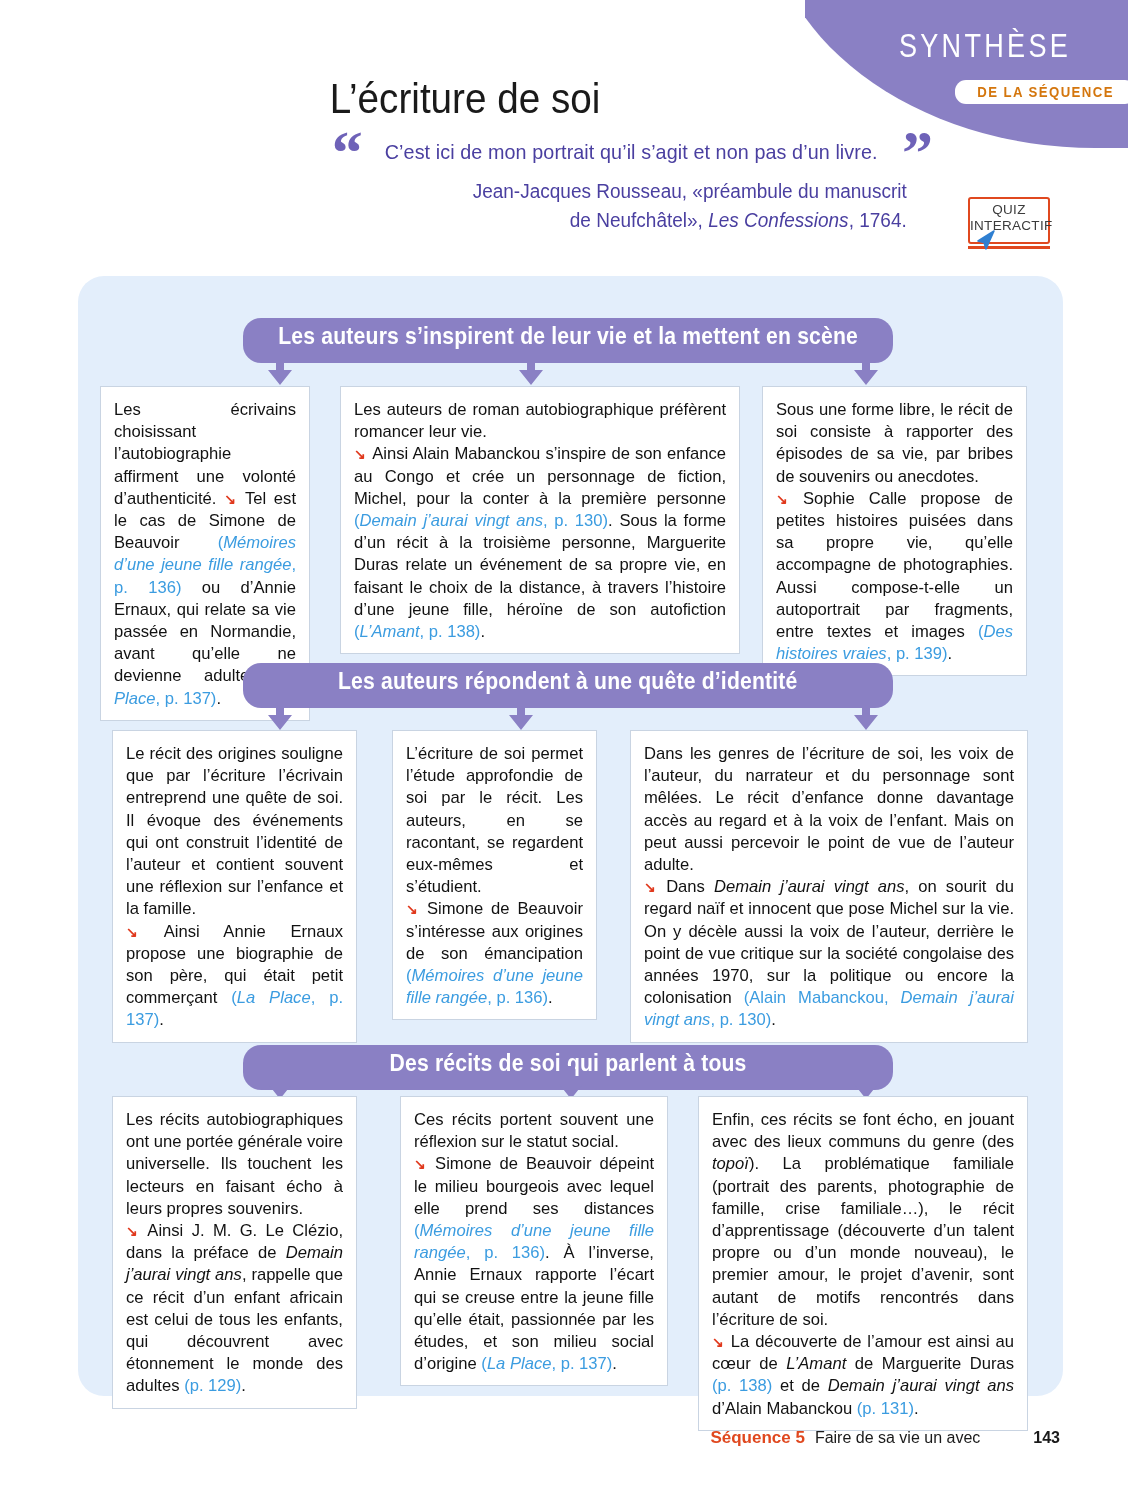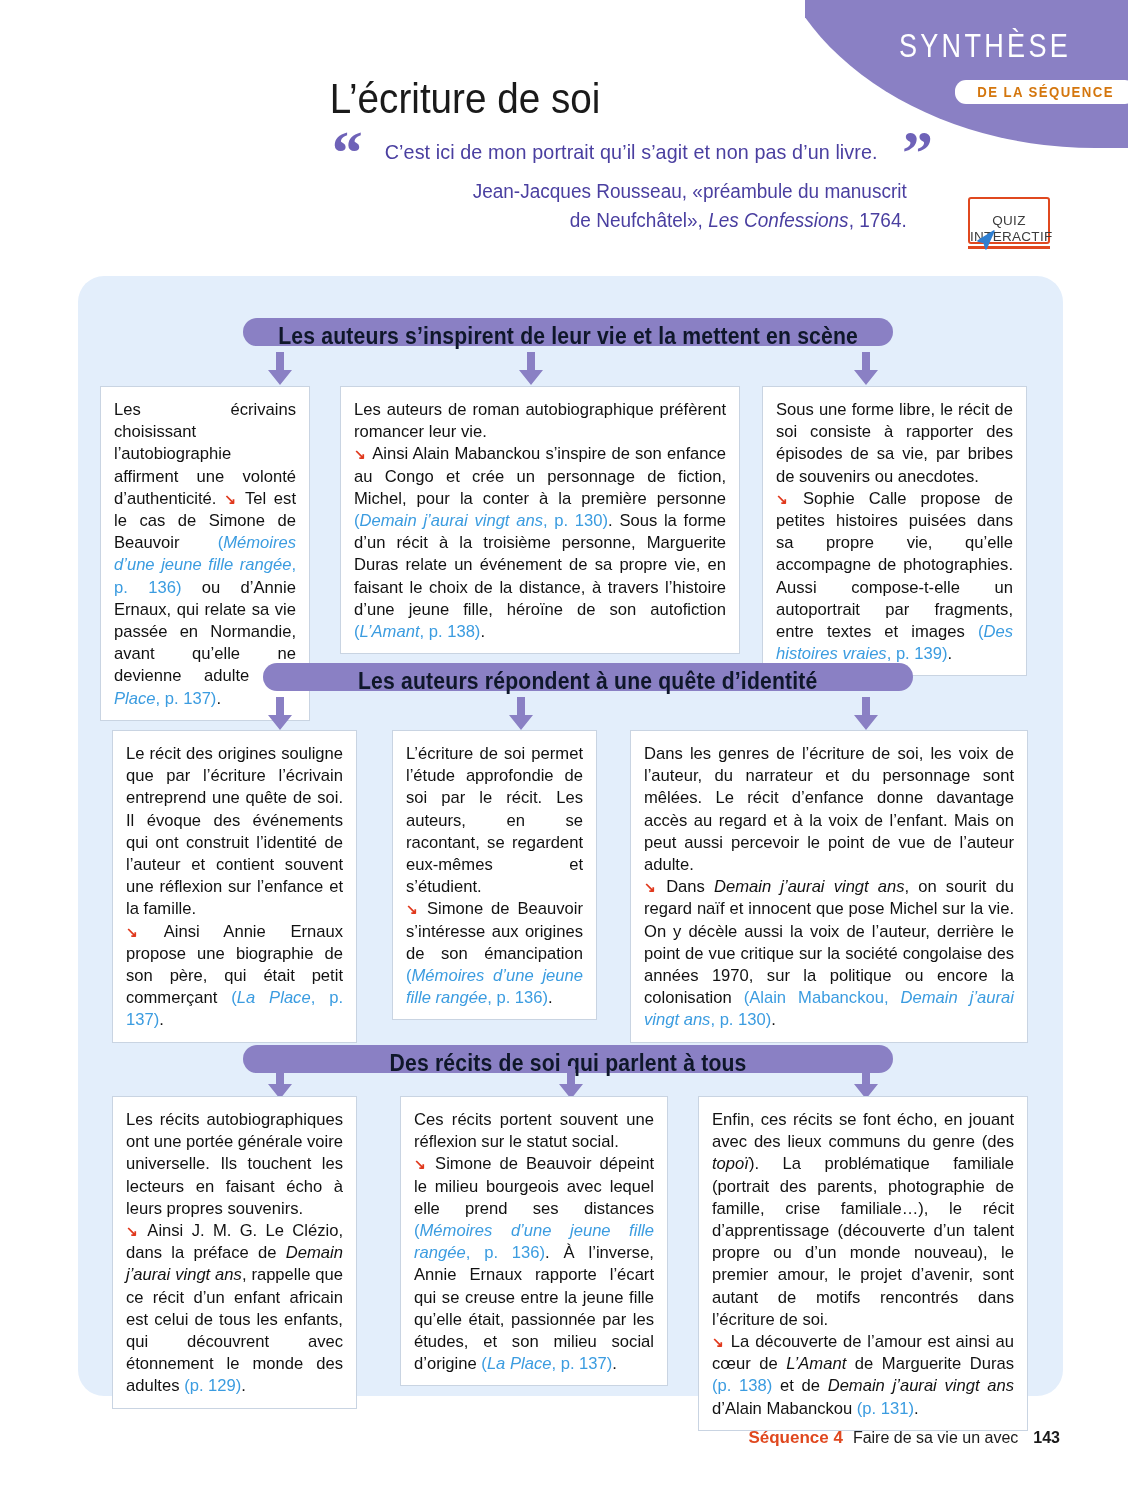--- a/index.html
+++ b/index.html
@@ -40,21 +40,21 @@
     font-family:"Liberation Sans Narrow","Liberation Sans",sans-serif;
     transform:scaleX(.88);display:block;transform-origin:center;
     white-space:nowrap;
   }
 
   
   #quiz-badge{
     position:absolute;top:197px;left:968px;width:82px;height:47px;
     border:2.5px solid #e0481f;background:#fff;border-radius:3px;
     text-align:center;color:#3c3c3c;font-size:13.5px;line-height:16px;
-    padding-top:14px;box-sizing:border-box;
+    padding-top:3px;box-sizing:border-box;
     font-family:"Liberation Sans Narrow","Liberation Sans",sans-serif;
     letter-spacing:.3px;
   }
   #quiz-underline{
     position:absolute;top:246px;left:968px;width:82px;height:2.5px;background:#e0481f;
   }
   #quiz-cursor{position:absolute;top:228px;left:972px;width:26px;height:26px;}
 
   
   #page-title{
@@ -85,22 +85,22 @@
   #quote-src i{font-style:italic;}
 
   
   #synthese-panel{
     position:absolute;top:276px;left:78px;width:985px;height:1120px;
     background:#e3eefb;border-radius:26px;
   }
 
   
   .section-banner{
-    position:absolute;height:28px;background:#8a80c4;border-radius:18px;
-    color:#0f172a;text-align:center;line-height:36px;
+    position:absolute;height:45px;background:#8a80c4;border-radius:18px;
+    color:#ffffff;text-align:center;line-height:36px;
     font-size:23px;font-weight:700;letter-spacing:.2px;
     font-family:"Liberation Sans Narrow","Liberation Sans",sans-serif;
   }
   .section-banner span{display:inline-block;transform:scaleX(.92);}
 
   
   .down-arrow{position:absolute;width:30px;height:34px;}
 
   
   .cbox{
@@ -118,21 +118,21 @@
 
   
   #footer{
     position:absolute;top:1428px;left:0;width:1060px;text-align:right;
     font-size:16px;color:#1a1a1a;
     font-family:"Liberation Sans", sans-serif;
   }
   #footer .seq{color:#e0481f;font-weight:700;
     font-family:"Liberation Sans Narrow","Liberation Sans",sans-serif;font-size:17px;}
   #footer .ttl{padding-left:10px;}
-  #footer .pno{padding-left:15px;font-weight:700;}
+  #footer .pno{padding-left:15px;font-weight:700;margin-left:38px;}
 </style>
 </head>
 <body>
 
 <div id="header-banner">
   <div class="swoosh"></div>
 </div>
 <div id="banner-title">SYNTHÈSE</div>
 <div id="banner-sub-wrap">
   <span id="banner-sub">DE LA SÉQUENCE</span>
@@ -167,21 +167,21 @@
       </svg></div>
     <div class="down-arrow" style="left: 516px; top: 352px;"><svg viewBox="0 0 30 34" width="30" height="34">
         <path d="M11 0 H19 V18 H27 L15 33 L3 18 H11 Z" fill="#8a80c4"></path>
       </svg></div>
     <div class="down-arrow" style="left: 851px; top: 352px;"><svg viewBox="0 0 30 34" width="30" height="34">
         <path d="M11 0 H19 V18 H27 L15 33 L3 18 H11 Z" fill="#8a80c4"></path>
       </svg></div>
     <div class="cbox" style="left: 100px; top: 386px; width: 210px; min-height: 225px;"><span>Les écrivains choisissant </span><b>l’autobiographie</b><span> affirment une </span><b>volonté d’authenticité</b><span>. </span><span class="bullet">↘ </span><span>Tel est le cas de Simone de Beauvoir </span><span class="ref">(</span><span class="ref"><i>Mémoires d’une jeune fille rangée</i></span><span class="ref">, p. 136)</span><b> ou</b><span> d’Annie Ernaux, qui relate sa vie passée en Normandie, avant qu’elle ne devienne adulte </span><span class="ref">(</span><span class="ref"><i>La Place</i></span><span class="ref">, p. 137)</span><span>.</span></div>
     <div class="cbox" style="left: 340px; top: 386px; width: 400px; min-height: 225px;"><span>Les auteurs de </span><b>roman autobiographique</b><span> préfèrent romancer leur vie.</span><br><span class="bullet">↘ </span><span>Ainsi Alain Mabanckou s’inspire de son enfance au Congo et </span><b>crée un personnage de fiction</b><span>, Michel, pour la conter à la première personne </span><span class="ref">(</span><span class="ref"><i>Demain j’aurai vingt ans</i></span><span class="ref">, p. 130)</span><span>. Sous la forme d’un </span><b>récit à la troisième personne</b><span>, Marguerite Duras relate un événement de sa propre vie, en faisant le choix de la distance, à travers l’histoire d’une jeune fille, héroïne de son autofiction </span><span class="ref">(</span><span class="ref"><i>L’Amant</i></span><span class="ref">, p. 138)</span><span>.</span></div>
     <div class="cbox" style="left: 762px; top: 386px; width: 265px; min-height: 225px;"><span>Sous une forme libre, </span><b>le récit de soi</b><span> consiste à rapporter des épisodes de sa vie, par bribes de souvenirs ou </span><b>anecdotes</b><span>.</span><br><span class="bullet">↘ </span><span>Sophie Calle propose de petites histoires puisées dans sa propre vie, qu’elle accompagne de photographies. Aussi compose-t-elle un autoportrait par fragments, entre textes et images </span><span class="ref">(</span><span class="ref"><i>Des histoires vraies</i></span><span class="ref">, p. 139)</span><span>.</span></div>
-    <div class="section-banner" style="left: 243px; top: 663px; width: 650px; margin-left: 20px;"><span>Les auteurs répondent à une quête d’identité</span></div>
+    <div class="section-banner" style="left: 243px; top: 663px; width: 650px;"><span>Les auteurs répondent à une quête d’identité</span></div>
     <div class="down-arrow" style="left: 265px; top: 697px;"><svg viewBox="0 0 30 34" width="30" height="34">
         <path d="M11 0 H19 V18 H27 L15 33 L3 18 H11 Z" fill="#8a80c4"></path>
       </svg></div>
     <div class="down-arrow" style="left: 506px; top: 697px;"><svg viewBox="0 0 30 34" width="30" height="34">
         <path d="M11 0 H19 V18 H27 L15 33 L3 18 H11 Z" fill="#8a80c4"></path>
       </svg></div>
     <div class="down-arrow" style="left: 851px; top: 697px;"><svg viewBox="0 0 30 34" width="30" height="34">
         <path d="M11 0 H19 V18 H27 L15 33 L3 18 H11 Z" fill="#8a80c4"></path>
       </svg></div>
     <div class="cbox" style="left: 112px; top: 730px; width: 245px; min-height: 262px;"><span>Le </span><b>récit des origines</b><span> souligne que par l’écriture l’écrivain entreprend </span><b>une quête de soi</b><span>. Il évoque des </span><b>événements qui ont construit l’identité</b><span> de l’auteur et contient souvent une réflexion sur </span><b>l’enfance</b><span> et la </span><b>famille</b><span>.</span><br><span class="bullet">↘ </span><span>Ainsi Annie Ernaux propose une biographie de son père, qui était petit commerçant </span><span class="ref">(</span><span class="ref"><i>La Place</i></span><span class="ref">, p. 137)</span><span>.</span></div>
@@ -196,14 +196,14 @@
       </svg></div>
     <div class="down-arrow" style="left: 851px; top: 1066px;"><svg viewBox="0 0 30 34" width="30" height="34">
         <path d="M11 0 H19 V18 H27 L15 33 L3 18 H11 Z" fill="#8a80c4"></path>
       </svg></div>
     <div class="cbox" style="left: 112px; top: 1096px; width: 245px; min-height: 265px;"><span>Les récits autobiographiques ont </span><b>une portée générale voire universelle</b><span>. Ils touchent les lecteurs en </span><b>faisant écho à leurs propres souvenirs</b><span>.</span><br><span class="bullet">↘ </span><span>Ainsi J. M. G. Le Clézio, dans la préface de </span><i>Demain j’aurai vingt ans</i><span>, rappelle que ce récit d’un enfant africain est celui de tous les enfants, qui découvrent avec étonnement le monde des adultes </span><span class="ref">(p. 129)</span><span>.</span></div>
     <div class="cbox" style="left: 400px; top: 1096px; width: 268px; min-height: 253px;"><span>Ces récits portent souvent </span><b>une réflexion sur le statut social</b><span>.</span><br><span class="bullet">↘ </span><span>Simone de Beauvoir dépeint le milieu bourgeois avec lequel elle prend ses distances </span><span class="ref">(</span><span class="ref"><i>Mémoires d’une jeune fille rangée</i></span><span class="ref">, p. 136)</span><span>. </span><b>À</b><span> l’inverse, Annie Ernaux rapporte l’écart qui se creuse entre la jeune fille qu’elle était, passionnée par les études, et son milieu social d’origine </span><span class="ref">(</span><span class="ref"><i>La Place</i></span><span class="ref">, p. 137)</span><span>.</span></div>
     <div class="cbox" style="left: 698px; top: 1096px; width: 330px; min-height: 278px;"><span>Enfin, ces récits se font écho, en jouant avec </span><b>des lieux communs du genre</b><span> (des </span><i>topoï</i><span>). </span><b>La problématique familiale</b><span> (portrait des parents, photographie de famille, crise familiale…), le </span><b>récit d’apprentissage</b><span> (découverte d’un talent propre ou d’un monde nouveau), le </span><b>premier amour</b><span>, le </span><b>projet d’avenir</b><span>, sont autant de motifs rencontrés dans l’écriture de soi.</span><br><span class="bullet">↘ </span><span>La découverte de l’amour est ainsi au cœur de </span><i>L’Amant</i><span> de Marguerite Duras </span><span class="ref">(p. 138)</span><span> et de </span><i>Demain j’aurai vingt ans</i><span> d’Alain Mabanckou </span><span class="ref">(p. 131)</span><span>.</span></div>
   </div>
 
 <div id="footer">
-  <span class="seq">Séquence 4</span><span class="ttl">Faire de sa vie un avec</span><span class="pno">143</span>
+  <span class="seq">Séquence 5</span><span class="ttl">Faire de sa vie un avec</span><span class="pno">143</span>
 </div>
 
 </body></html>

